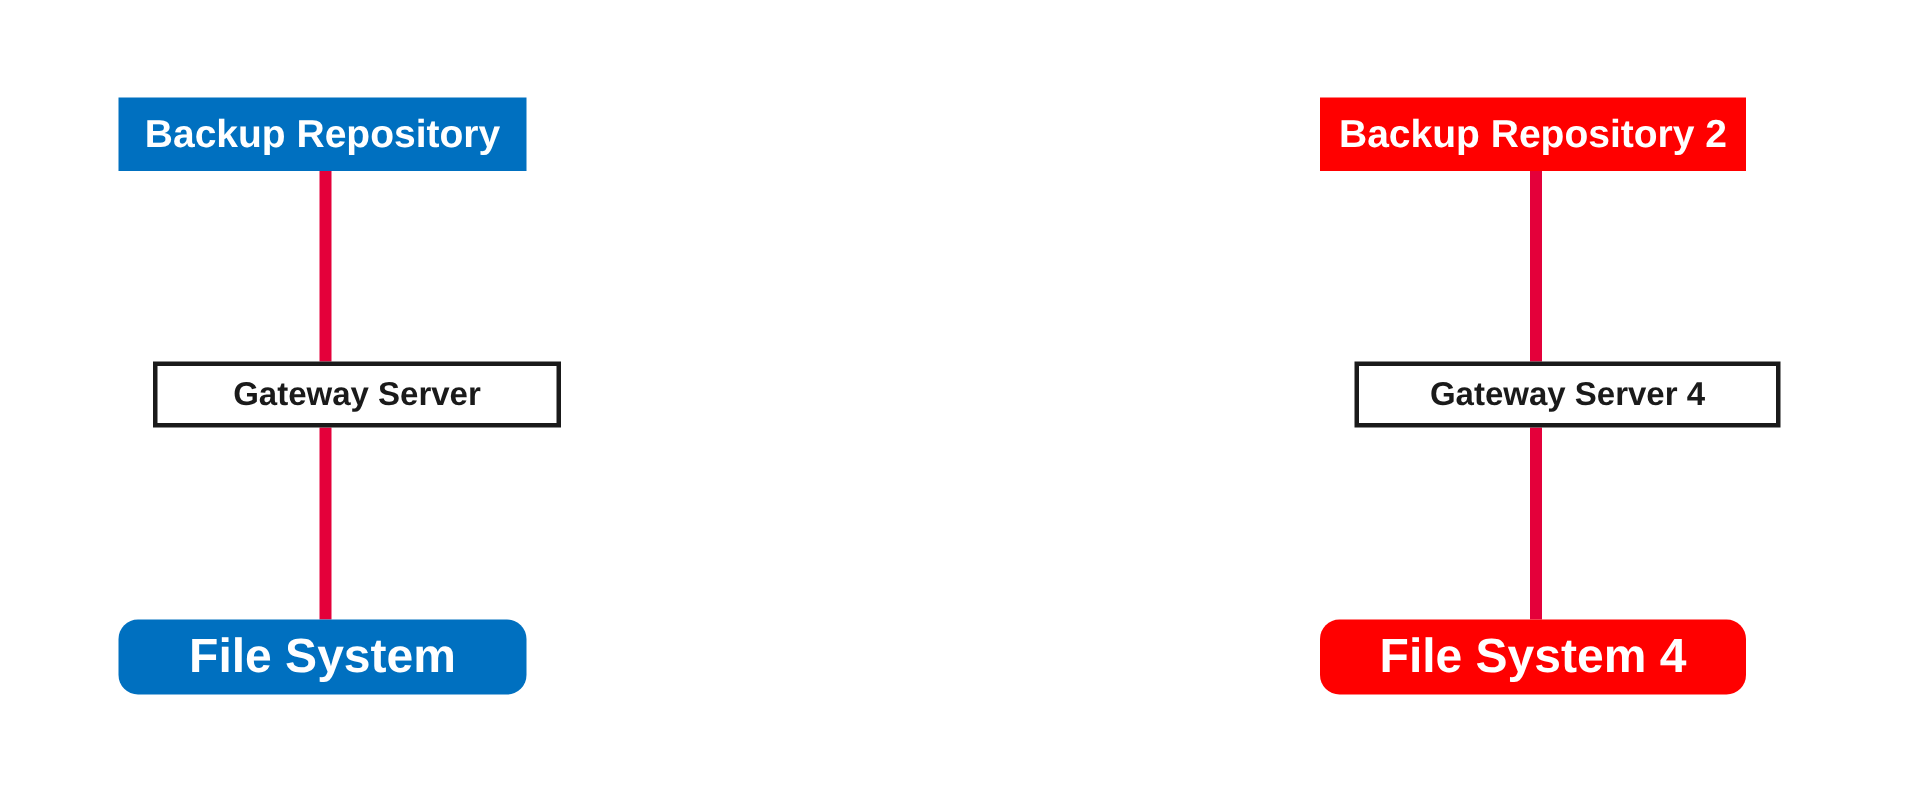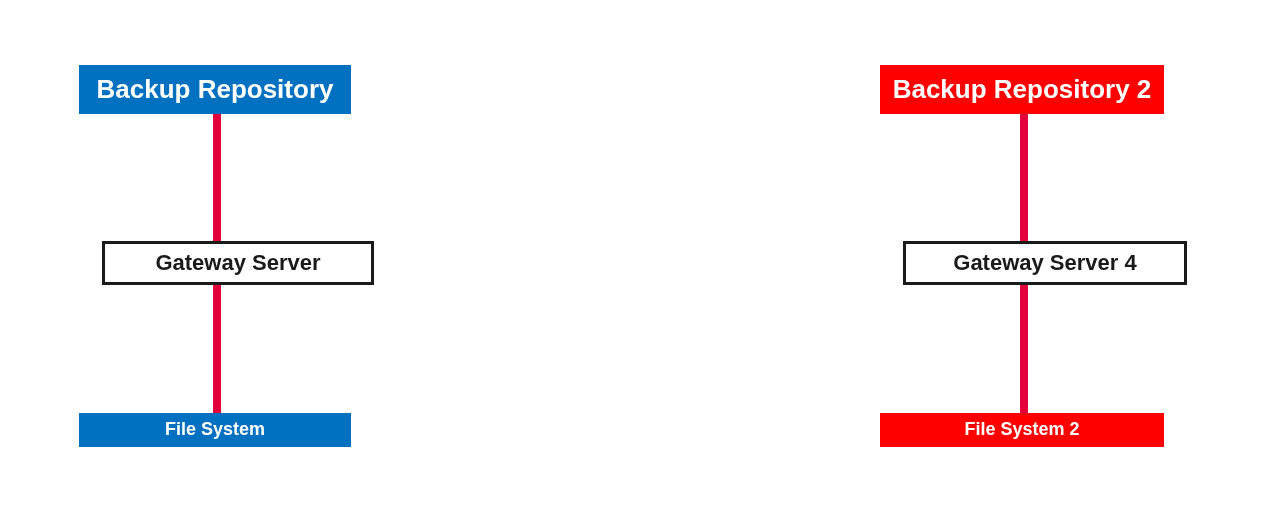--- a/index.html
+++ b/index.html
@@ -45,21 +45,21 @@
     align-items: center;
     justify-content: center;
     text-align: center;
     font-weight: 700;
     z-index: 1;
     line-height: 1.1;
   }
 
   .node-top    { top: 57px;  height: 49px; font-size: 26px; }
   .node-middle { top: 233px; height: 44px; font-size: 22px; }
-  .node-bottom { top: 405px; height: 34px; font-size: 18px; }
+  .node-bottom { top: 405px; height: 50px; font-size: 32px; border-radius: 13px; }
 
   .node[data-variant="blue"] {
     background: var(--blue, #0070C0);
     color: #ffffff;
   }
 
   .node[data-variant="red"] {
     background: var(--red, #FF0000);
     color: #ffffff;
   }
@@ -81,16 +81,16 @@
     <div class="node node-top" data-variant="blue">Backup Repository</div>
     <div class="node node-middle" data-variant="outline">Gateway Server</div>
     <div class="node node-bottom" data-variant="blue">File System</div>
   </div>
 
 
   <div class="column col-2">
     <div class="connector"></div>
     <div class="node node-top" data-variant="red">Backup Repository 2</div>
     <div class="node node-middle" data-variant="outline">Gateway Server 4</div>
-    <div class="node node-bottom" data-variant="red">File System 2</div>
+    <div class="node node-bottom" data-variant="red">File System 4</div>
   </div>
 
 </div>
 
 </body></html>

